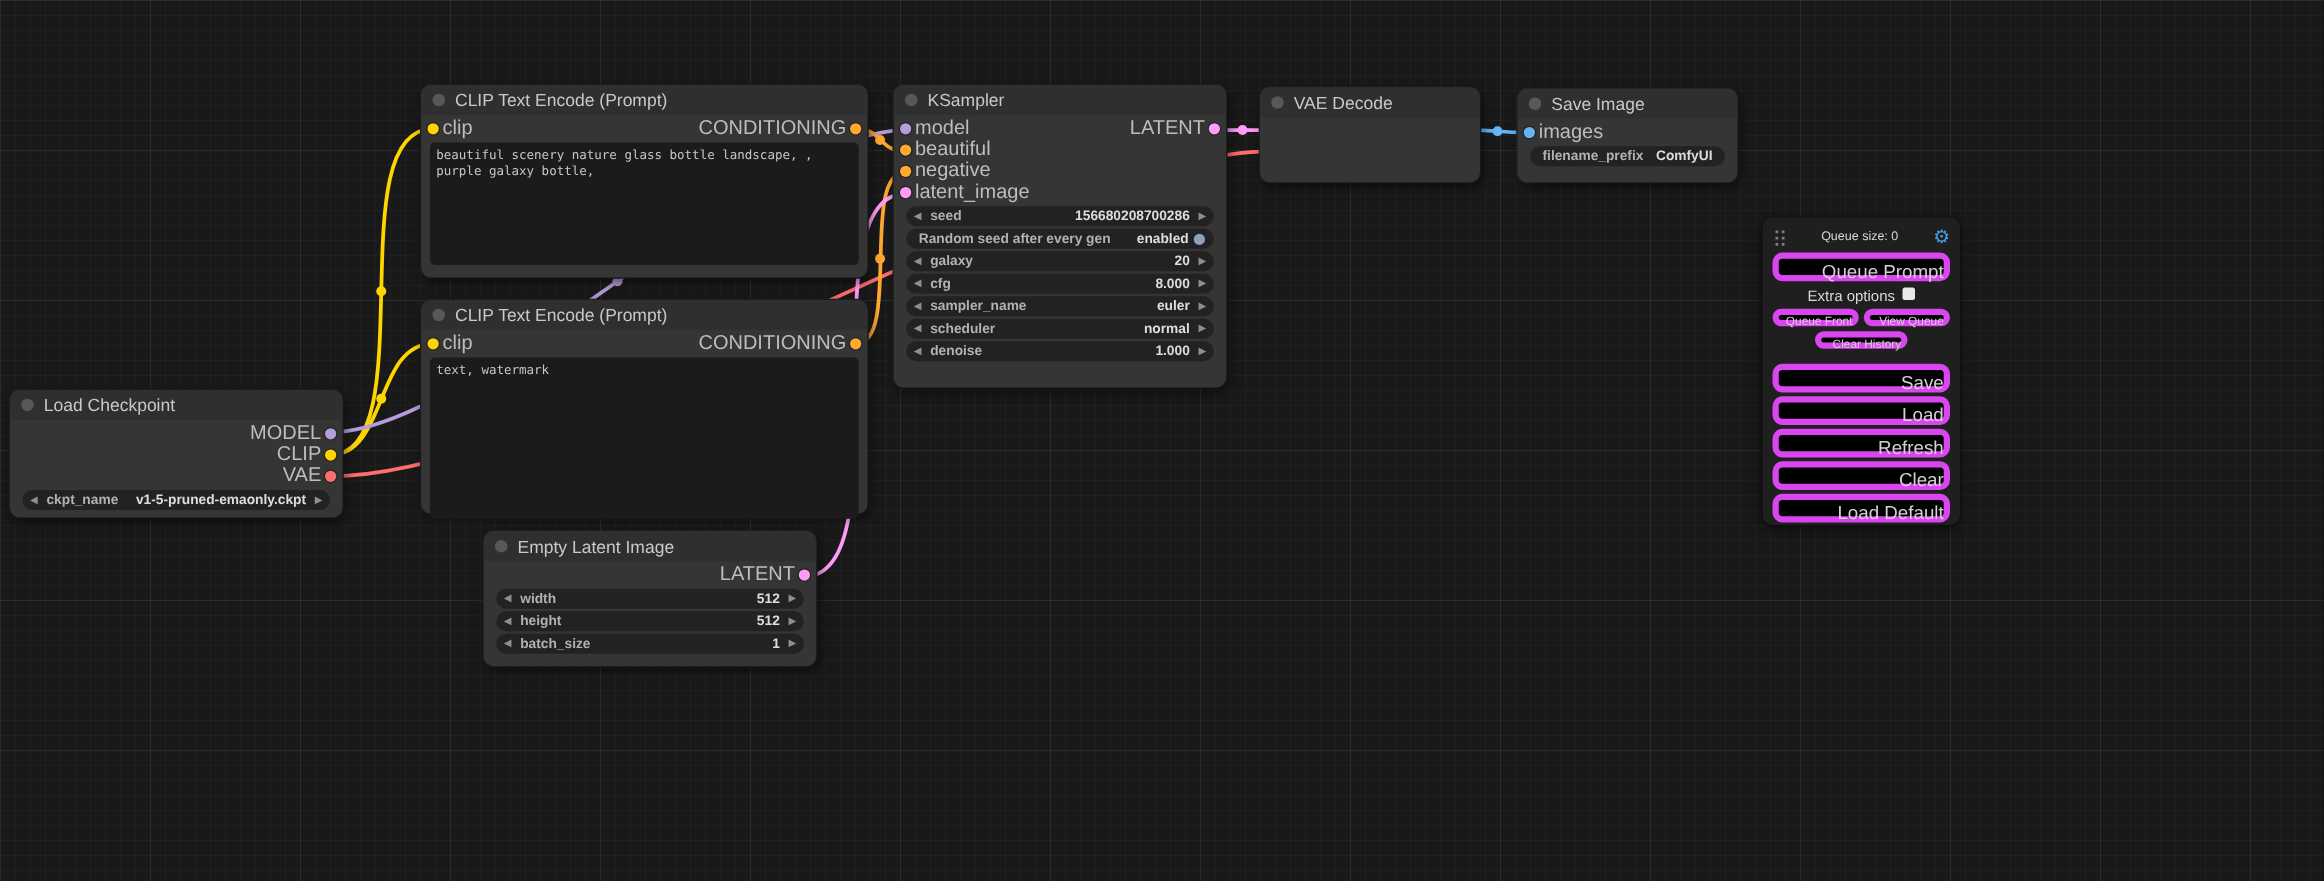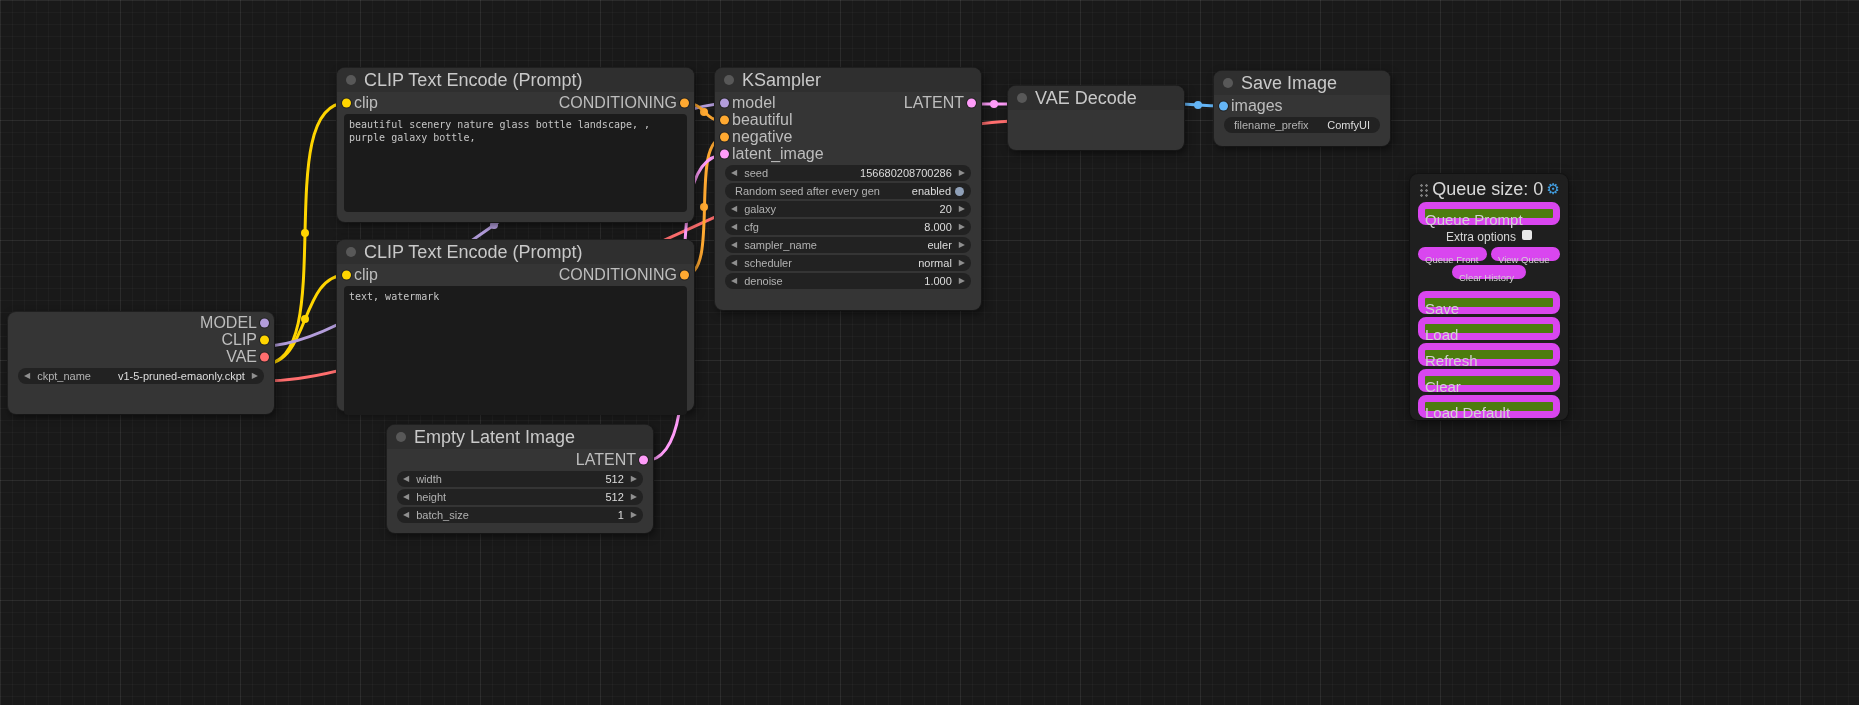--- a/index.html
+++ b/index.html
@@ -13,64 +13,64 @@
       linear-gradient(90deg,rgba(255,255,255,.05) 1px,transparent 1px);
     background-size:12px 12px,12px 12px,120px 120px,120px 120px;
     font-family:"Liberation Sans",sans-serif;
   }
   #wires{position:absolute;left:0;top:0;z-index:1;}
   #wires path{fill:none;stroke-width:3;stroke-linecap:round;}
 
   .node{position:absolute;background:#353535;border-radius:8px;z-index:2;
     box-shadow:2px 3px 9px rgba(0,0,0,.55), 0 0 0 1px #242424;box-sizing:border-box;}
   .ntitle{height:24px;display:flex;align-items:center;gap:8px;padding:0 9px;
-    background:#2f2f2f;border-radius:8px 8px 0 0;font-size:18px;color:#c9c9c9;white-space:nowrap;}
+    background:#2f2f2f;border-radius:8px 8px 0 0;font-size:14px;color:#c9c9c9;white-space:nowrap;}
   .cdot{width:10px;height:10px;border-radius:50%;background:#585858;flex:none;}
   .srows{padding-top:2px;}
   .srow{position:relative;height:17px;display:flex;align-items:flex-start;font-size:16px;color:#bdbdbd;}
   .in-label{margin-left:17px;}
   .out-label{margin-left:auto;margin-right:17px;}
   .sdot{width:9px;height:9px;border-radius:50%;position:absolute;top:50%;transform:translateY(-50%);
     box-shadow:0 0 0 1px rgba(0,0,0,.35);}
   .sdot.in{left:5px;}
   .sdot.out{right:5px;}
-  .widgets{margin-top:3px;}
+  .widgets{margin-top:3px;font-weight:bold;}
   .widget{height:16px;background:#222222;border-radius:9px;margin:2px 10px;display:flex;
     align-items:center;padding:0 6px;font-size:11px;color:#b2b2b2;box-sizing:border-box;}
   .widget .arr{font-size:8px;color:#8f8f8f;line-height:1;font-family:"DejaVu Sans",sans-serif;}
   .widget .wl{margin-left:7px;white-space:nowrap;}
   .widget .wv{margin-left:auto;margin-right:7px;color:#dddddd;white-space:nowrap;}
   .widget.noarrow .wl{margin-left:4px;}
   .widget.noarrow .wv{margin-right:4px;}
   .toggle-dot{width:9px;height:9px;border-radius:50%;flex:none;margin-right:1px;}
   .textwidget{background:#1b1b1b;border-radius:4px;margin:3px 7px;padding:4px 5px;
     font-family:"DejaVu Sans Mono",monospace;font-size:10px;line-height:1.3;color:#c6c6c6;
     white-space:pre-wrap;word-break:break-word;overflow:hidden;box-sizing:border-box;}
 
   #node-load-checkpoint{left:8px;top:312px;width:266px;height:102px;}
   #node-clip-positive{left:337px;top:68px;width:357px;height:154px;}
   #node-clip-positive .textwidget{height:98px;}
   #node-clip-negative{left:337px;top:240px;width:357px;height:171px;}
   #node-clip-negative .textwidget{height:129px;}
   #node-empty-latent{left:387px;top:425px;width:266px;height:108px;}
   #node-ksampler{left:715px;top:68px;width:266px;height:242px;}
-  #node-vae-decode{left:1008px;top:70px;width:176px;height:64px;margin-top:16px;}
+  #node-vae-decode{left:1008px;top:70px;width:176px;height:76px;}
   #node-save-image{left:1214px;top:71px;width:176px;height:75px;}
 
   #menu{position:absolute;left:1410px;top:174px;width:158px;height:246px;background:#1f1f1f;
     border-radius:8px;z-index:3;box-shadow:0 3px 12px rgba(0,0,0,.55), 0 0 0 1px #161616;
     box-sizing:border-box;padding:5px 8px;}
   .menu-header{display:flex;align-items:center;height:20px;margin-bottom:2px;}
   .drag-handle{width:11px;height:15px;flex:none;cursor:grab;
     background-image:radial-gradient(circle,#7c7c7c 1.1px,transparent 1.5px);
     background-size:5px 5px;background-position:1px 1px;}
-  .queue-size{flex:1;text-align:center;font-size:18px;color:#d8d8d8;}
+  .queue-size{flex:1;text-align:center;font-size:10px;color:#d8d8d8;}
   .gear{color:#43a1e4;font-size:15px;font-family:"DejaVu Sans",sans-serif;cursor:pointer;flex:none;}
-  .btn{display:block;width:100%;background:#4d7c0f;border:7px solid #d946ef;border-radius:8px;
-    color:#d2d2d2;font-size:15px;font-family:inherit;text-align:left;box-sizing:border-box;
+  .btn{display:block;width:100%;background:#000000;border:5px solid #d946ef;border-radius:8px;
+    color:#d2d2d2;font-size:15px;font-family:inherit;text-align:right;box-sizing:border-box;
     cursor:pointer;padding:0;}
   .btn.big{height:23px;line-height:21px;margin:3px 0;}
   .extra-row{display:flex;align-items:flex-start;justify-content:center;gap:6px;font-size:12px;
     color:#d8d8d8;margin:5px 0 3px;}
   .checkbox{width:10px;height:10px;background:#e8e8e8;border-radius:2px;cursor:pointer;}
   .small-row{display:flex;gap:4px;margin:2px 0;}
   .btn.small{font-size:9.5px;height:14px;line-height:12px;border-radius:8px;flex:1;margin:0;}
   .vh-row{display:flex;justify-content:center;margin:4px 0 12px;}
   .btn.small.vh{flex:none;width:74px;}
 </style>
@@ -95,20 +95,24 @@
     <circle cx="494" cy="225" r="4" fill="#B39DDB"></circle>
     <circle cx="640" cy="251" r="4" fill="#FF6E6E"></circle>
     <circle cx="704" cy="112" r="4" fill="#FFA931"></circle>
     <circle cx="704" cy="207" r="4" fill="#FFA931"></circle>
     <circle cx="684" cy="308" r="4" fill="#FF9CF9"></circle>
     <circle cx="994" cy="104" r="4" fill="#FF9CF9"></circle>
     <circle cx="1198" cy="105" r="4" fill="#64B5F6"></circle>
   </svg>
 
   <div class="node" id="node-load-checkpoint">
+    <div class="ntitle">
+      <span class="cdot"></span>
+      <span>Load Checkpoint</span>
+    </div>
     <div class="srows">
       <div class="srow">
         <span class="out-label">MODEL</span>
         <span class="sdot out" style="background: rgb(179, 157, 219);"></span>
       </div>
       <div class="srow">
         <span class="out-label">CLIP</span>
         <span class="sdot out" style="background: rgb(255, 213, 0);"></span>
       </div>
       <div class="srow">

